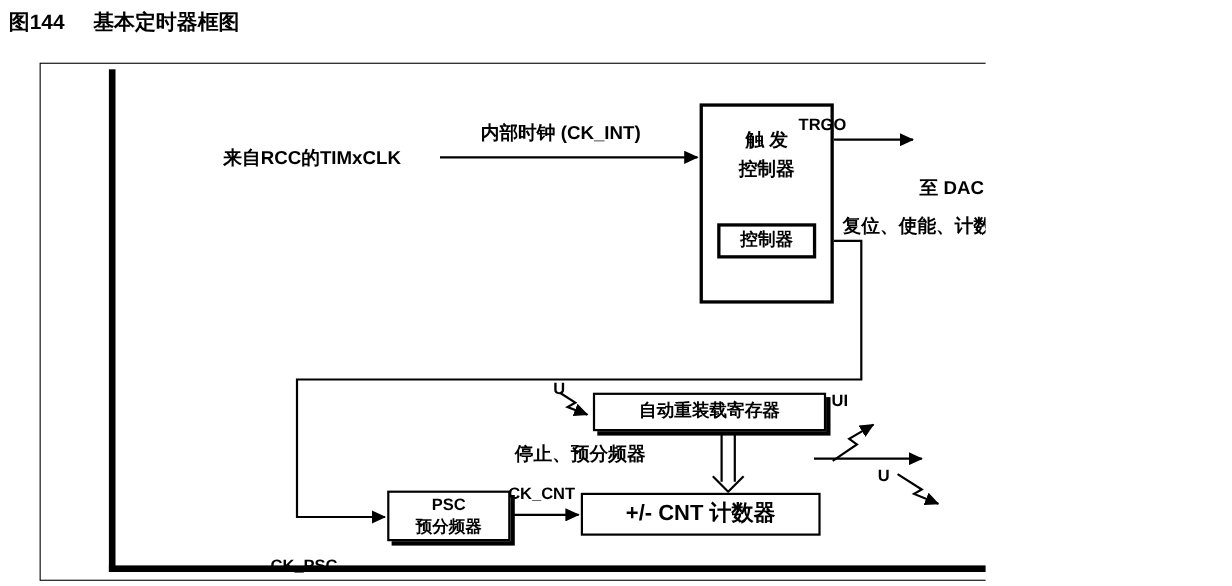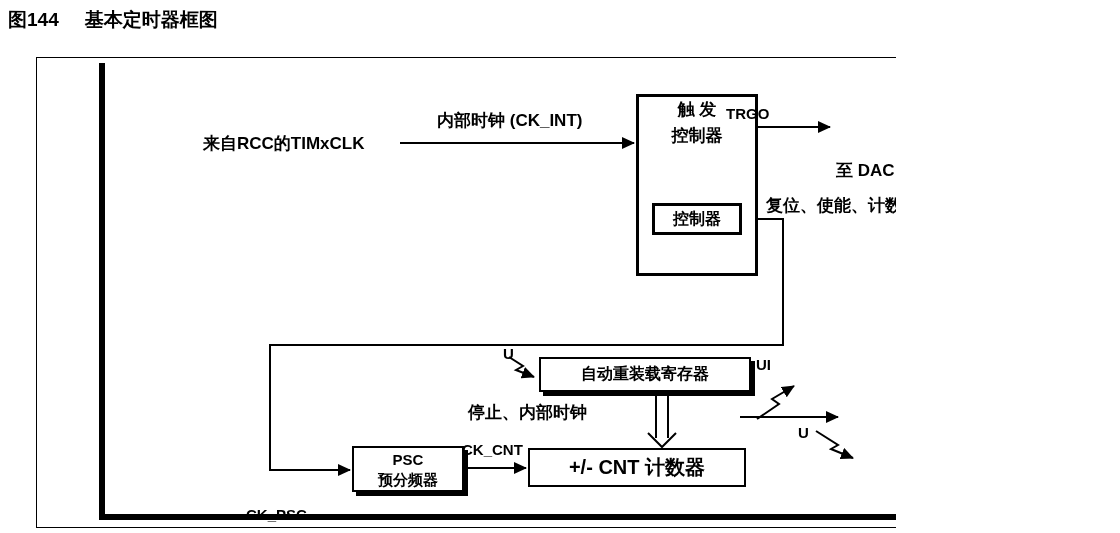--- a/index.html
+++ b/index.html
@@ -39,21 +39,21 @@
 
   .box {
     position: absolute;
     background: #ffffff;
     border: 2px solid #000;
     z-index: 2;
     font-weight: bold;
     text-align: center;
     color: #000;
   }
-  .box-trigger  { left: 636px; top: 94px;  width: 122px; height: 182px; border-width: 3px; font-size: 17px; padding-top: 0; line-height: 1.5; }
+  .box-trigger  { left: 636px; top: 94px;  width: 122px; height: 182px; border-width: 3px; font-size: 17px; padding-top: 18px; line-height: 1.5; }
   .box-controller { left: 652px; top: 203px; width: 90px; height: 32px; border-width: 3px; font-size: 16px; line-height: 25px; z-index: 3; }
   .box-reload   { left: 539px; top: 357px; width: 212px; height: 35px; font-size: 16px; line-height: 30px; box-shadow: 4px 4px 0 #000; }
   .box-psc      { left: 352px; top: 446px; width: 112px; height: 46px; font-size: 15px; line-height: 1.35; padding-top: 2px; box-shadow: 4px 4px 0 #000; }
   .box-counter  { left: 528px; top: 448px; width: 218px; height: 39px; font-size: 20px; line-height: 34px; }
 
   .lbl {
     position: absolute;
     z-index: 4;
     font-weight: bold;
     white-space: nowrap;
@@ -112,19 +112,19 @@
   </div>
 
   <div class="box box-counter">+/- CNT 计数器</div>
 
   <div class="lbl" style="left:203px;top:132px;">来自RCC的TIMxCLK</div>
   <div class="lbl" style="left:437px;top:109px;">内部时钟 (CK_INT)</div>
   <div class="lbl lbl-sm" style="left:726px;top:105px;">TRGO</div>
   <div class="lbl" style="left:836px;top:115px;margin-top:44px;">至 DAC</div>
   <div class="lbl" style="left:766px;top:194px;">复位、使能、计数</div>
   <div class="lbl lbl-sm" style="left:503px;top:345px;">U</div>
-  <div class="lbl" style="left:468px;top:401px;">停止、内部时钟</div>
+  <div class="lbl" style="left:468px;top:401px;">停止、预分频器</div>
   <div class="lbl lbl-sm" style="left:246px;top:474px;margin-top:32px;">CK_PSC</div>
   <div class="lbl lbl-sm" style="left:462px;top:441px;">CK_CNT</div>
   <div class="lbl lbl-sm" style="left:756px;top:356px;">UI</div>
   <div class="lbl lbl-sm" style="left:798px;top:424px;">U</div>
 
 </div>
 
 </body></html>

